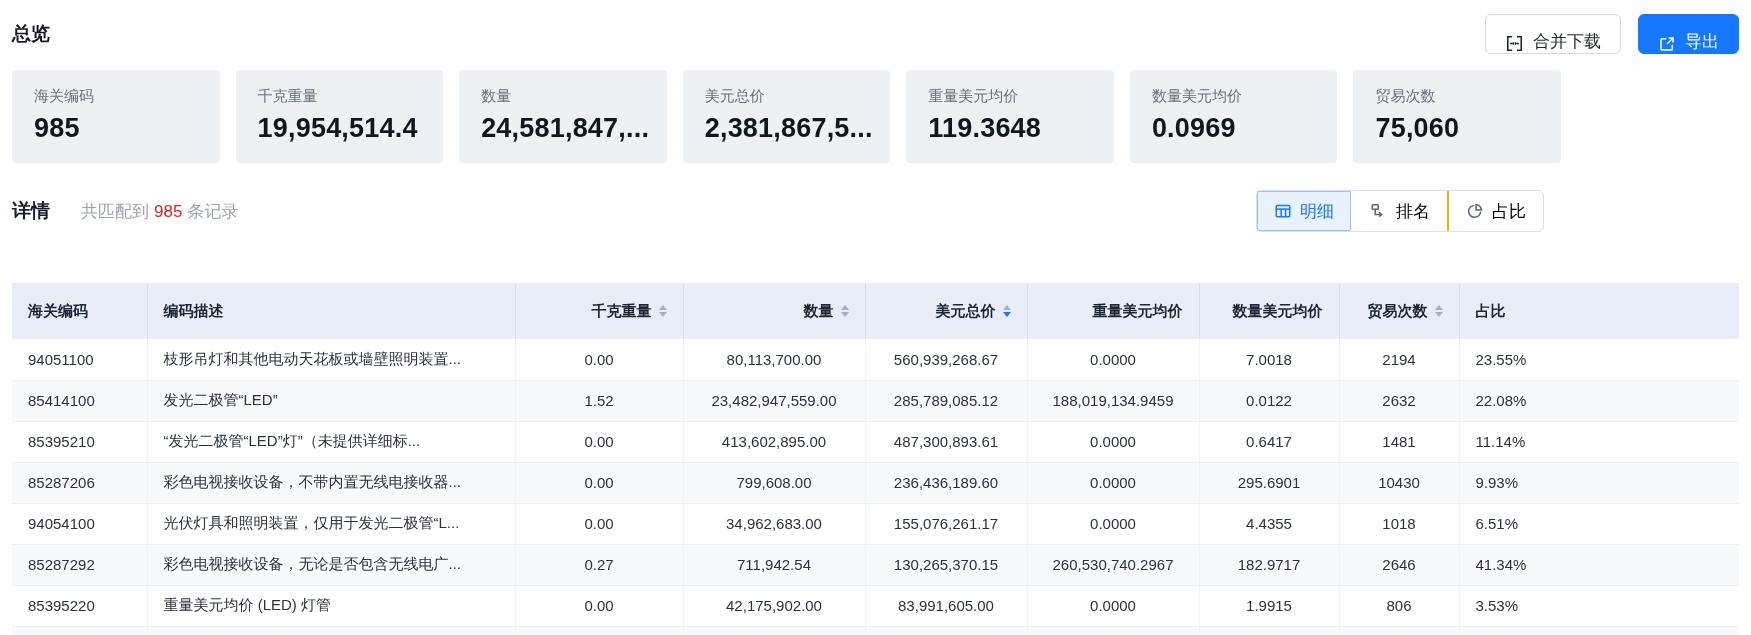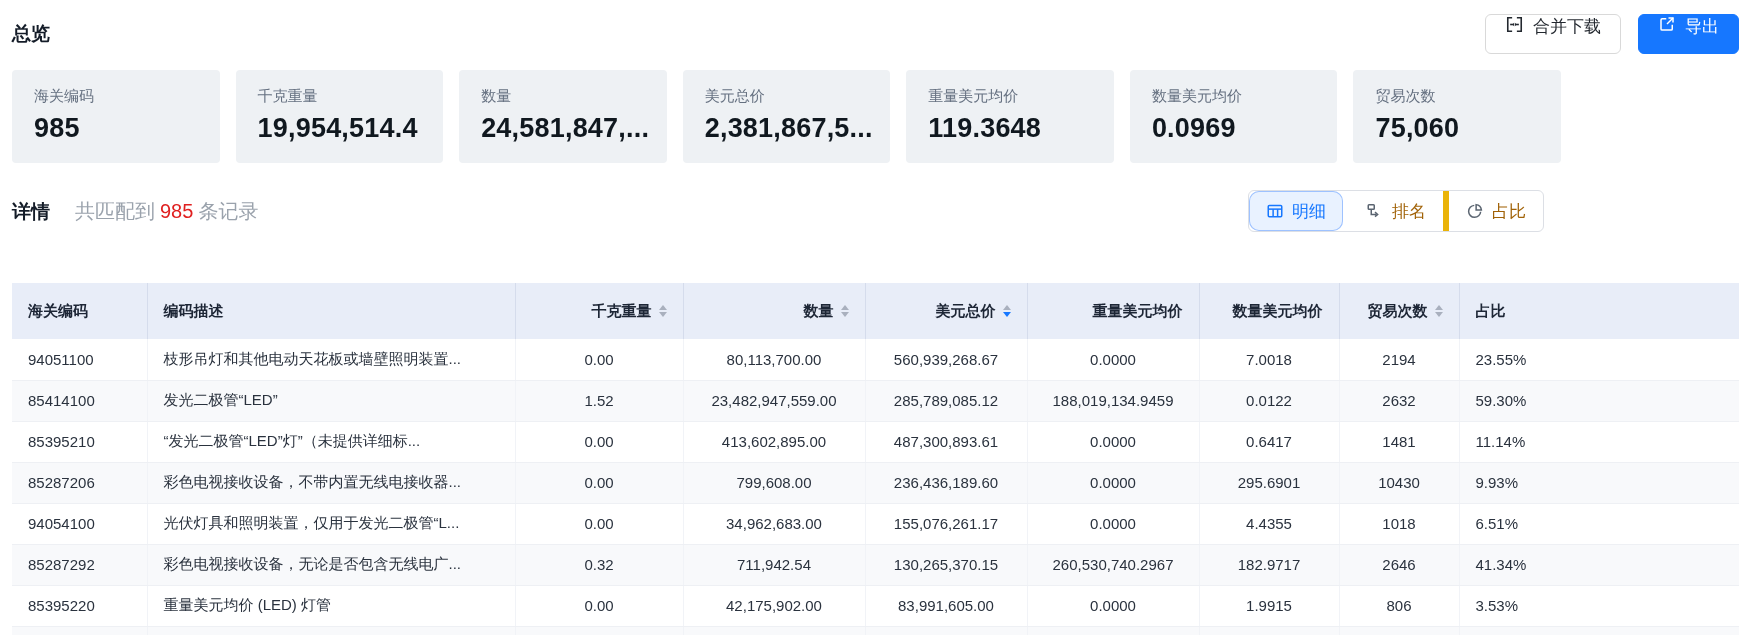--- a/index.html
+++ b/index.html
@@ -8,46 +8,46 @@
     width:1751px; height:635px; overflow:hidden;
     background:#fff; color:#222;
     font-family:"Liberation Sans","DejaVu Sans",sans-serif;
   }
   .wrap { padding:14px 12px 0 12px; }
 
   
   .topbar { display:flex; align-items:center; justify-content:space-between; height:40px; margin-bottom:16px; }
   .page-title { font-size:19px; font-weight:700; color:#141c28; }
   .btns { display:flex; align-items:center; gap:17px; }
-  .btn { height:40px; display:inline-flex; align-items:flex-start; gap:9px; padding:0 19px;
+  .btn { height:40px; display:inline-flex; align-items:flex-end; gap:9px; padding:0 19px;
          border-radius:6px; font-size:17px; cursor:pointer; user-select:none; }
   .btn-plain { background:#fff; border:1px solid #d9d9d9; color:#23282f; }
   .btn-primary { background:#1677ff; border:1px solid #1677ff; color:#fff; }
   .btn svg { display:block; }
 
   
   .stats { display:flex; gap:16px; width:1549px; }
   .stat-card { flex:1 1 0; background:#eef1f4; border-radius:4px; height:93px; padding:17px 22px; overflow:hidden; }
   .stat-label { font-size:15px; color:#657080; white-space:nowrap; }
   .stat-value { margin-top:7px; font-size:27px; font-weight:700; color:#10181f; white-space:nowrap; letter-spacing:.2px; }
 
   
   .details-bar { display:flex; align-items:center; margin-top:27px; height:42px; }
-  .details-left { display:flex; align-items:baseline; gap:25px; }
+  .details-left { display:flex; align-items:baseline; gap:15px; }
   .details-title { font-size:19px; font-weight:700; color:#141c28; }
-  .match-text { font-size:20px; color:#9aa2ac; }
+  .match-text { font-size:17px; color:#9aa2ac;margin-left:16px; }
   .match-count { color:#e02020; padding:0 5px; }
 
   .tab-group { margin-left:auto; margin-right:195px; display:inline-flex; align-items:stretch;
                border:1px solid #dcdfe5; border-radius:6px; background:#fff; }
   .tab { display:flex; align-items:center; gap:8px; padding:0 17px; height:40px; font-size:17px;
-         color:#a16207; cursor:pointer; border-left:6px solid #eab308; white-space:nowrap; }
+         color:#000000; cursor:pointer; border-left:2px solid #eab308; white-space:nowrap; }
   .tab:first-child { border-left:none; border-radius:5px 0 0 5px; }
   .tab:last-child { border-radius:0 5px 5px 0; }
-  .tab.active { background:#e9f2ff; color:#1677ff; box-shadow:inset 0 0 0 1px #9ec2ff; border-radius:10px; border-left-color:transparent; }
+  .tab.active { background:#e9f2ff; color:#1677ff; box-shadow:inset 0 0 0 1px #9ec2ff; border-radius:1px; border-left-color:transparent; }
   .tab.active + .tab { border-left-color:transparent; }
   .tab svg { display:block; }
 
   
   table.data-table { width:1727px; border-collapse:collapse; table-layout:fixed; margin-top:51px; }
   thead th { background:#e8edf8; height:56px; padding:0 16px; font-size:15px; font-weight:700; color:#1d2636;
              text-align:left; border-right:1px solid #d5dcec; }
   thead th:last-child { border-right:none; }
   thead th.r { text-align:right; }
   .th-inner { display:inline-flex; align-items:center; width:100%; }
@@ -264,21 +264,21 @@
         </tr>
         <tr>
           <td>85414100</td>
           <td>发光二极管“LED”</td>
           <td class="r">1.52</td>
           <td class="r">23,482,947,559.00</td>
           <td class="r">285,789,085.12</td>
           <td class="r">188,019,134.9459</td>
           <td class="r">0.0122</td>
           <td class="r">2632</td>
-          <td>59.30%</td>
+          <td>22.08%</td>
         </tr>
         <tr>
           <td>85395210</td>
           <td>“发光二极管“LED”灯”（未提供详细标...</td>
           <td class="r">0.00</td>
           <td class="r">413,602,895.00</td>
           <td class="r">487,300,893.61</td>
           <td class="r">0.0000</td>
           <td class="r">0.6417</td>
           <td class="r">1481</td>
@@ -302,21 +302,21 @@
           <td class="r">34,962,683.00</td>
           <td class="r">155,076,261.17</td>
           <td class="r">0.0000</td>
           <td class="r">4.4355</td>
           <td class="r">1018</td>
           <td>6.51%</td>
         </tr>
         <tr>
           <td>85287292</td>
           <td>彩色电视接收设备，无论是否包含无线电广...</td>
-          <td class="r">0.32</td>
+          <td class="r">0.27</td>
           <td class="r">711,942.54</td>
           <td class="r">130,265,370.15</td>
           <td class="r">260,530,740.2967</td>
           <td class="r">182.9717</td>
           <td class="r">2646</td>
           <td>41.34%</td>
         </tr>
         <tr>
           <td>85395220</td>
           <td>重量美元均价 (LED) 灯管</td>

